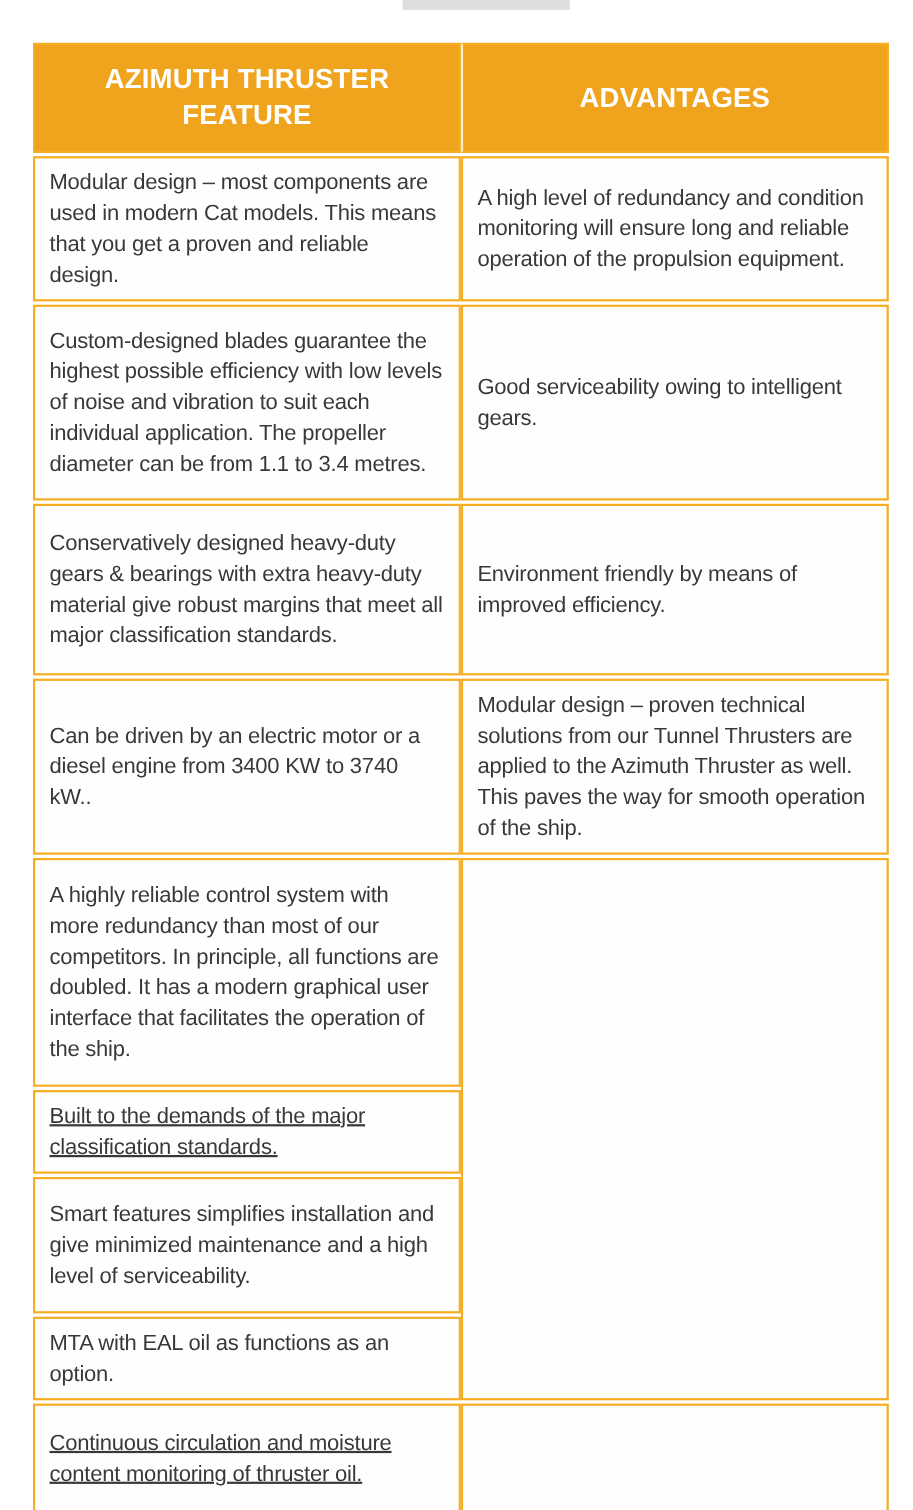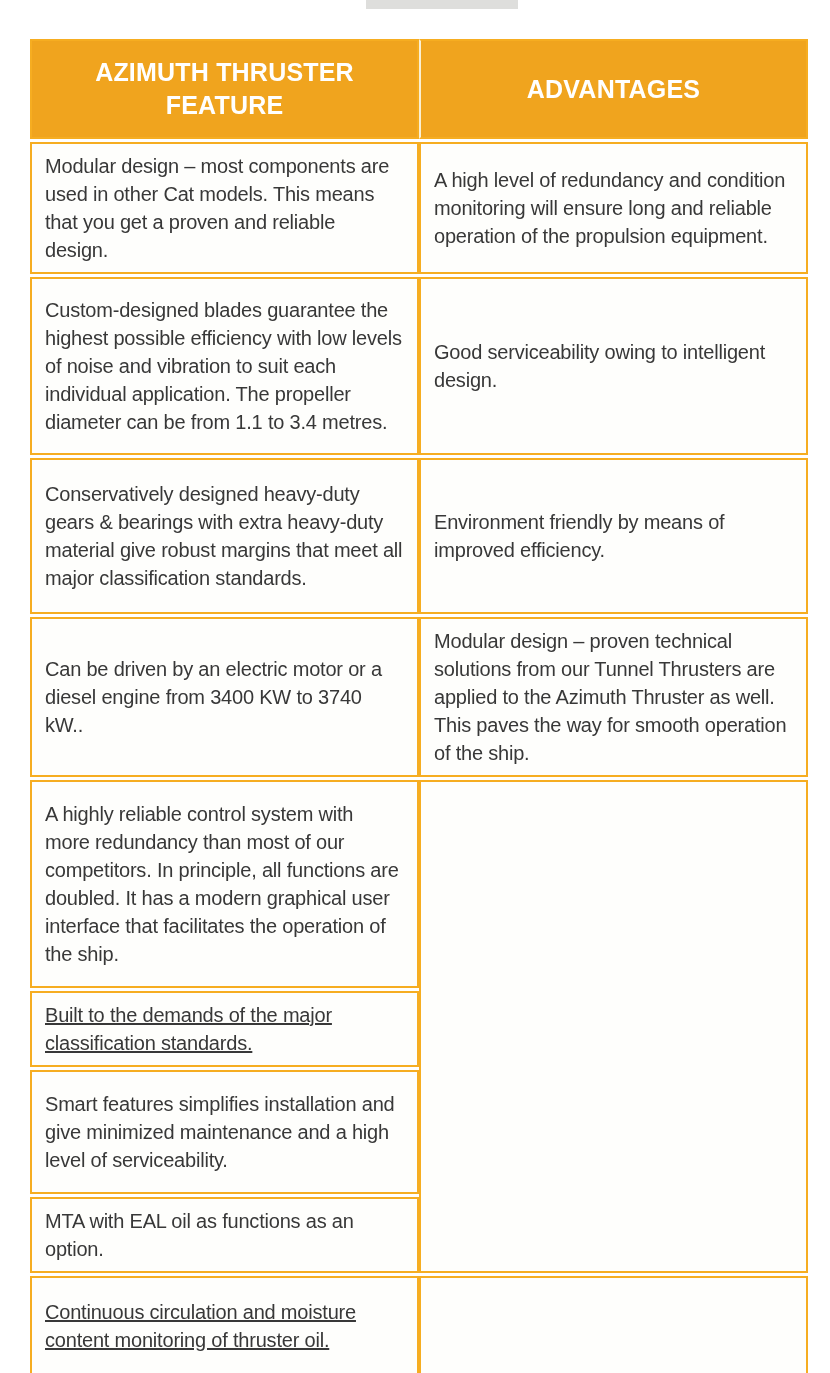--- a/index.html
+++ b/index.html
@@ -94,26 +94,26 @@
           <span class="hdr-label">AZIMUTH THRUSTER
 FEATURE</span>
         </th>
         <th class="hdr-advantages">
           <span class="hdr-label">ADVANTAGES</span>
         </th>
       </tr>
     </thead>
     <tbody>
       <tr class="r0">
-        <td class="feature">Modular design – most components are used in other Cat models. This means that you get a proven and reliable design.</td>
+        <td class="feature">Modular design – most components are used in modern Cat models. This means that you get a proven and reliable design.</td>
         <td class="advantage">A high level of redundancy and condition monitoring will ensure long and reliable operation of the propulsion equipment.</td>
       </tr>
       <tr class="r1">
         <td class="feature">Custom-designed blades guarantee the highest possible efficiency with low levels of noise and vibration to suit each individual application. The propeller diameter can be from 1.1 to 3.4 metres.</td>
-        <td class="advantage">Good serviceability owing to intelligent design.</td>
+        <td class="advantage">Good serviceability owing to intelligent gears.</td>
       </tr>
       <tr class="r2">
         <td class="feature">Conservatively designed heavy-duty gears &amp; bearings with extra heavy-duty material give robust margins that meet all major classification standards.</td>
         <td class="advantage">Environment friendly by means of improved efficiency.</td>
       </tr>
       <tr class="r3">
         <td class="feature">Can be driven by an electric motor or a diesel engine from 3400 KW to 3740 kW..</td>
         <td class="advantage">Modular design – proven technical solutions from our Tunnel Thrusters are applied to the Azimuth Thruster as well. This paves the way for smooth operation of the ship.</td>
       </tr>
       <tr class="r4">

